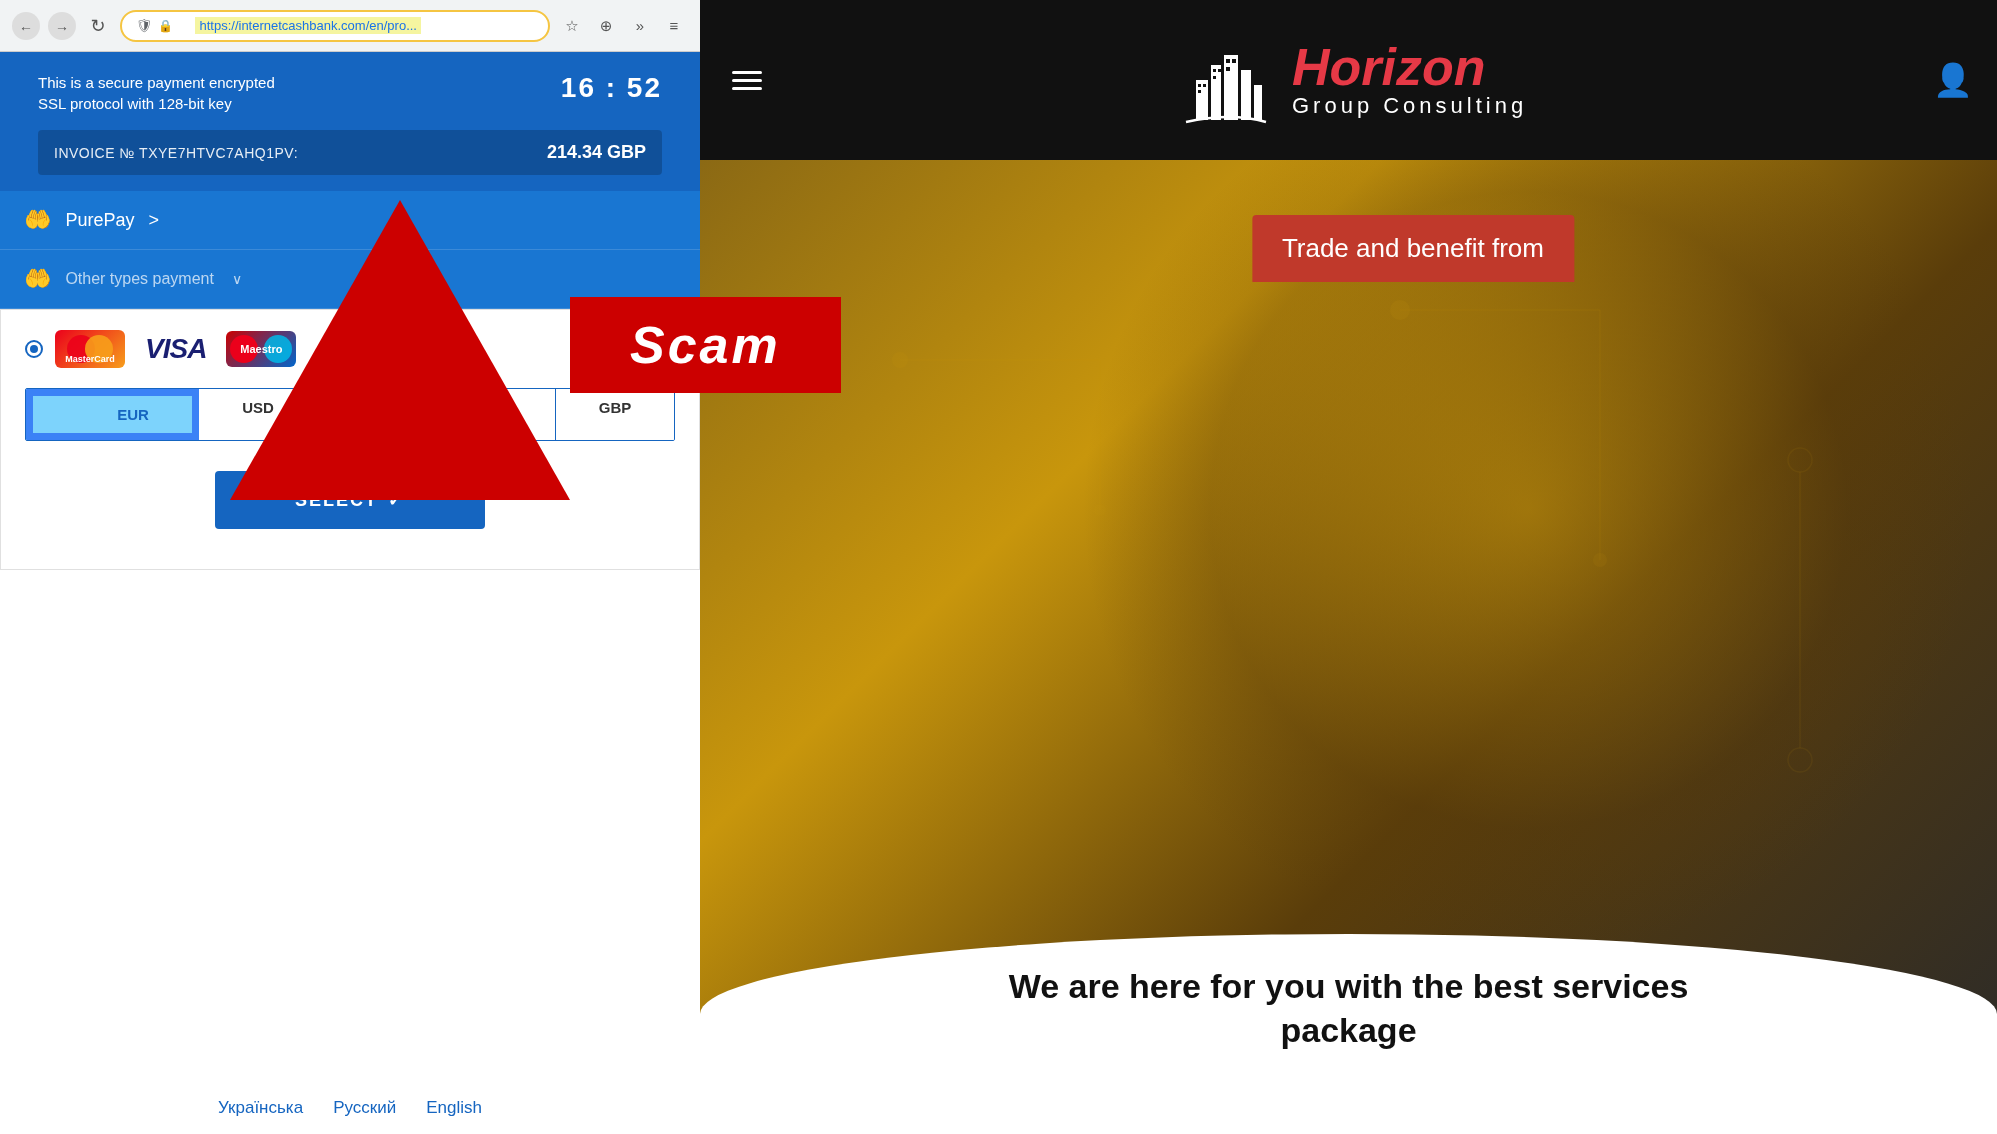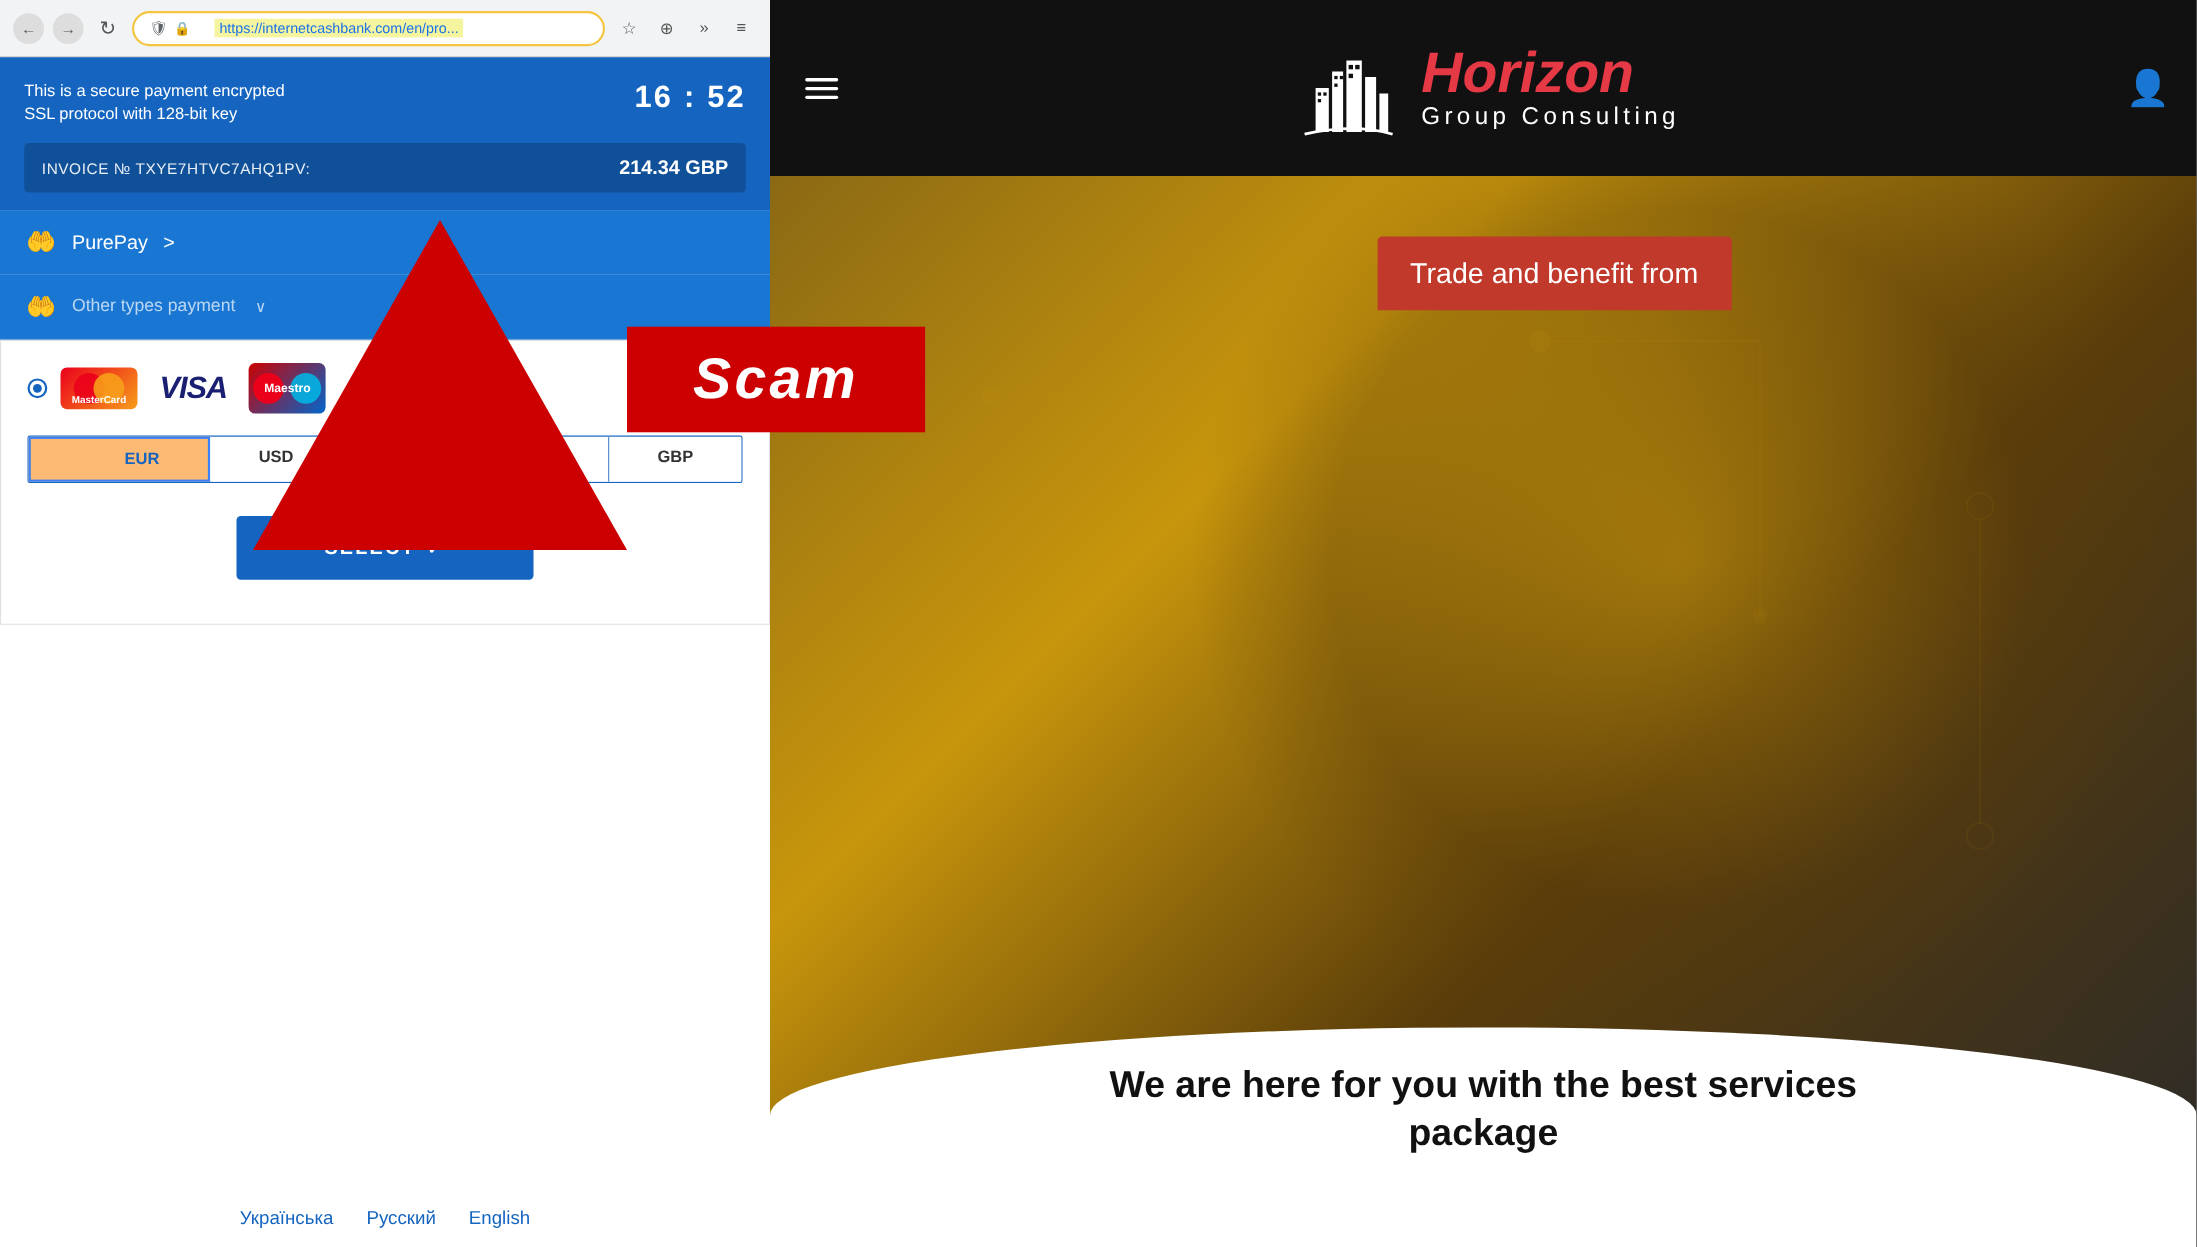--- a/index.html
+++ b/index.html
@@ -57,21 +57,21 @@
     .browser-icon-btn {
       width: 28px; height: 28px;
       background: none; border: none; cursor: pointer;
       font-size: 15px; color: #555;
       display: flex; align-items: center; justify-content: center;
     }
 
     
     .payment-panel {
       background: #1565c0;
-      padding: 20px 22px 16px;
+      padding: 20px 38px 16px;
       color: white;
     }
     .payment-header {
       display: flex;
       justify-content: space-between;
       align-items: flex-start;
       margin-bottom: 16px;
     }
     .payment-secure-text {
       font-size: 15px;
@@ -245,23 +245,23 @@
       text-align: center;
       font-size: 15px;
       font-weight: 600;
       cursor: pointer;
       border-right: 1px solid #1565c0;
       color: #333;
       background: white;
     }
     .currency-tab:last-child { border-right: none; }
     .currency-tab.active {
-      background: #fdba74;
+      background: #7dd3fc;
       color: #1565c0;
-      border: 3px solid #3b82f6;
+      border: 8px solid #3b82f6;
       margin: -1px;
       padding-left: 41px;
     }
 
     
     .select-btn-wrap {
       display: flex;
       justify-content: center;
       margin: 30px 0 20px;
     }
@@ -559,21 +559,21 @@
       <div class="mastercard-logo">
         <div class="mastercard-circles">
           <div class="mc-circle1"></div>
           <div class="mc-circle2"></div>
         </div>
         <span style="position:absolute;color:white;font-size:9px;font-weight:bold;bottom:4px;left:50%;transform:translateX(-50%);white-space:nowrap;">MasterCard</span>
       </div>
 
       <div class="visa-logo">VISA</div>
 
-      <div class="maestro-logo" style="width:70px;height:46px;border-radius:6px;position:relative;overflow:hidden;display:flex;align-items:center;justify-content:center;">
+      <div class="maestro-logo" style="width:70px;height:36px;border-radius:6px;position:relative;overflow:hidden;display:flex;align-items:center;justify-content:center;">
         <div class="maestro-inner"></div>
         <div class="maestro-inner2"></div>
         <span class="maestro-text">Maestro</span>
       </div>
     </div>
 
     <div class="currency-tabs">
       <div class="currency-tab active">EUR</div>
       <div class="currency-tab">USD</div>
       <div class="currency-tab">UAH</div>

